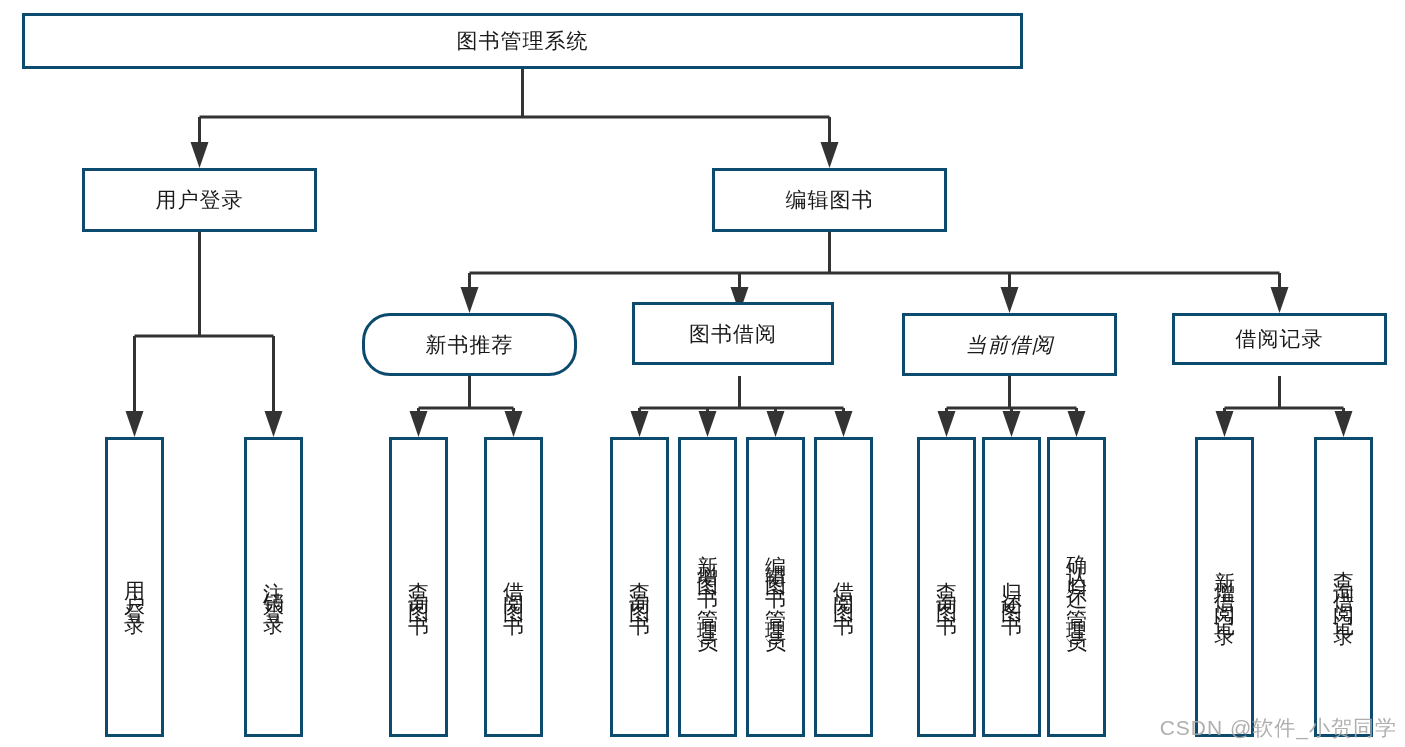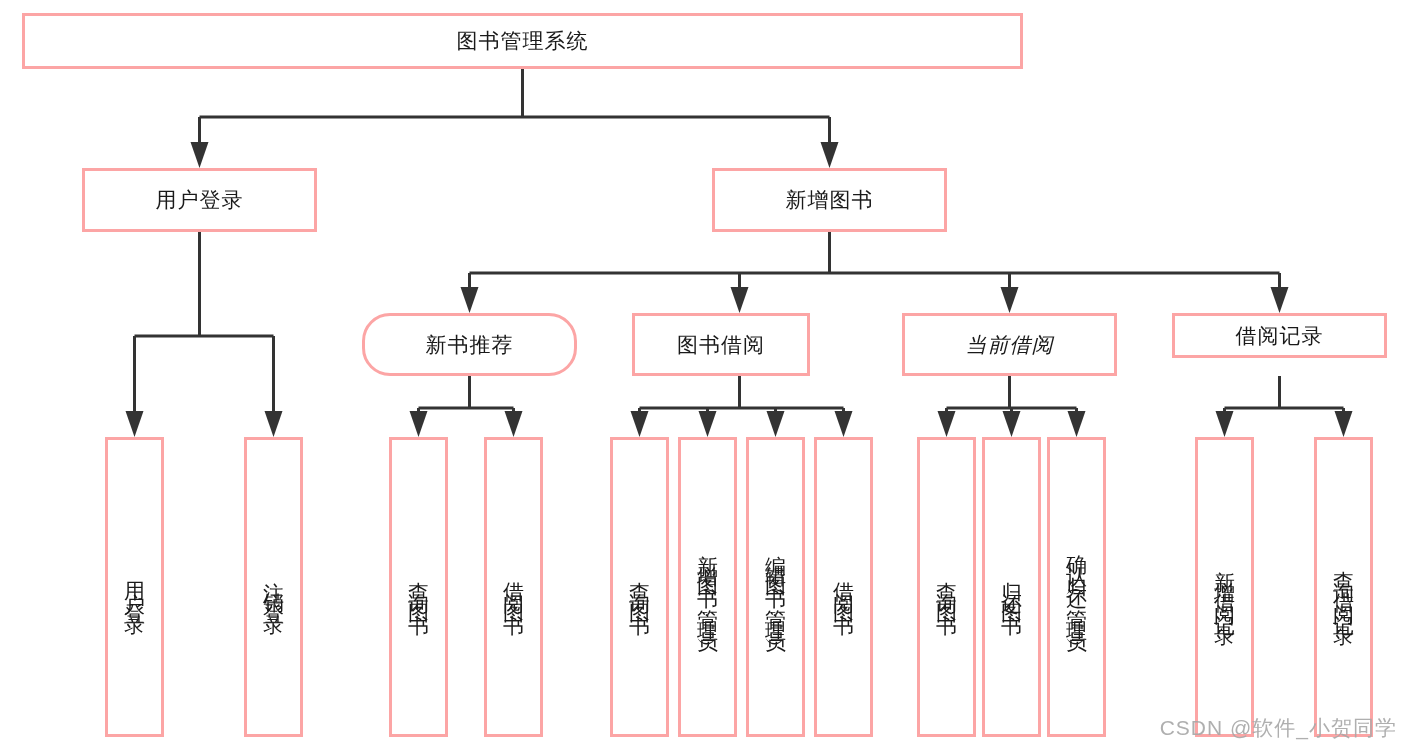--- a/index.html
+++ b/index.html
@@ -14,21 +14,21 @@
   #connectors {
     position: absolute;
     left: 0; top: 0;
     width: 1405px; height: 747px;
     z-index: 1;
   }
   .node {
     position: absolute;
     box-sizing: border-box;
     background: #ffffff;
-    border: 3px solid #fca5a5;
+    border: 3px solid #0c4a6e;
     color: #1a1a1a;
     display: flex;
     align-items: center;
     justify-content: center;
     font-size: 21px;
     letter-spacing: 1px;
     z-index: 2;
     white-space: nowrap;
   }
   .node.leaf {
@@ -80,26 +80,26 @@
       <polygon points="1002.5,411 1020.5,411 1011.5,437"></polygon>
       <polygon points="1067.5,411 1085.5,411 1076.5,437"></polygon>
       <polygon points="1215.5,411 1233.5,411 1224.5,437"></polygon>
       <polygon points="1334.5,411 1352.5,411 1343.5,437"></polygon>
     </g>
   </svg>
 
   <div class="node" style="left:22px; top:13px; width:1001px; height:56px;">图书管理系统</div>
 
   <div class="node" style="left:82px; top:168px; width:235px; height:64px;">用户登录</div>
-  <div class="node" style="left:712px; top:168px; width:235px; height:64px;">新增图书</div>
+  <div class="node" style="left:712px; top:168px; width:235px; height:64px;">编辑图书</div>
 
   <div class="node" style="left:362px; top:313px; width:215px; height:63px;border-radius:28px;">新书推荐</div>
-  <div class="node" style="left:632px; top:313px; width:178px; height:63px;">图书借阅</div>
+  <div class="node" style="left:632px; top:302px; width:202px; height:63px;">图书借阅</div>
   <div class="node" style="left:902px; top:313px; width:215px; height:63px;font-style:italic;">当前借阅</div>
-  <div class="node" style="left:1172px; top:313px; width:215px; height:45px;">借阅记录</div>
+  <div class="node" style="left:1172px; top:313px; width:215px; height:52px;">借阅记录</div>
 
   <div class="node leaf" style="left:105px; top:437px; width:59px; height:300px;">用户登录</div>
   <div class="node leaf" style="left:244px; top:437px; width:59px; height:300px;">注销登录</div>
 
   <div class="node leaf" style="left:389px; top:437px; width:59px; height:300px;">查询图书</div>
   <div class="node leaf" style="left:484px; top:437px; width:59px; height:300px;">借阅图书</div>
 
   <div class="node leaf" style="left:610px; top:437px; width:59px; height:300px;">查询图书</div>
   <div class="node leaf" style="left:678px; top:437px; width:59px; height:300px;">新增图书（管理员）</div>
   <div class="node leaf" style="left:746px; top:437px; width:59px; height:300px;">编辑图书（管理员）</div>

